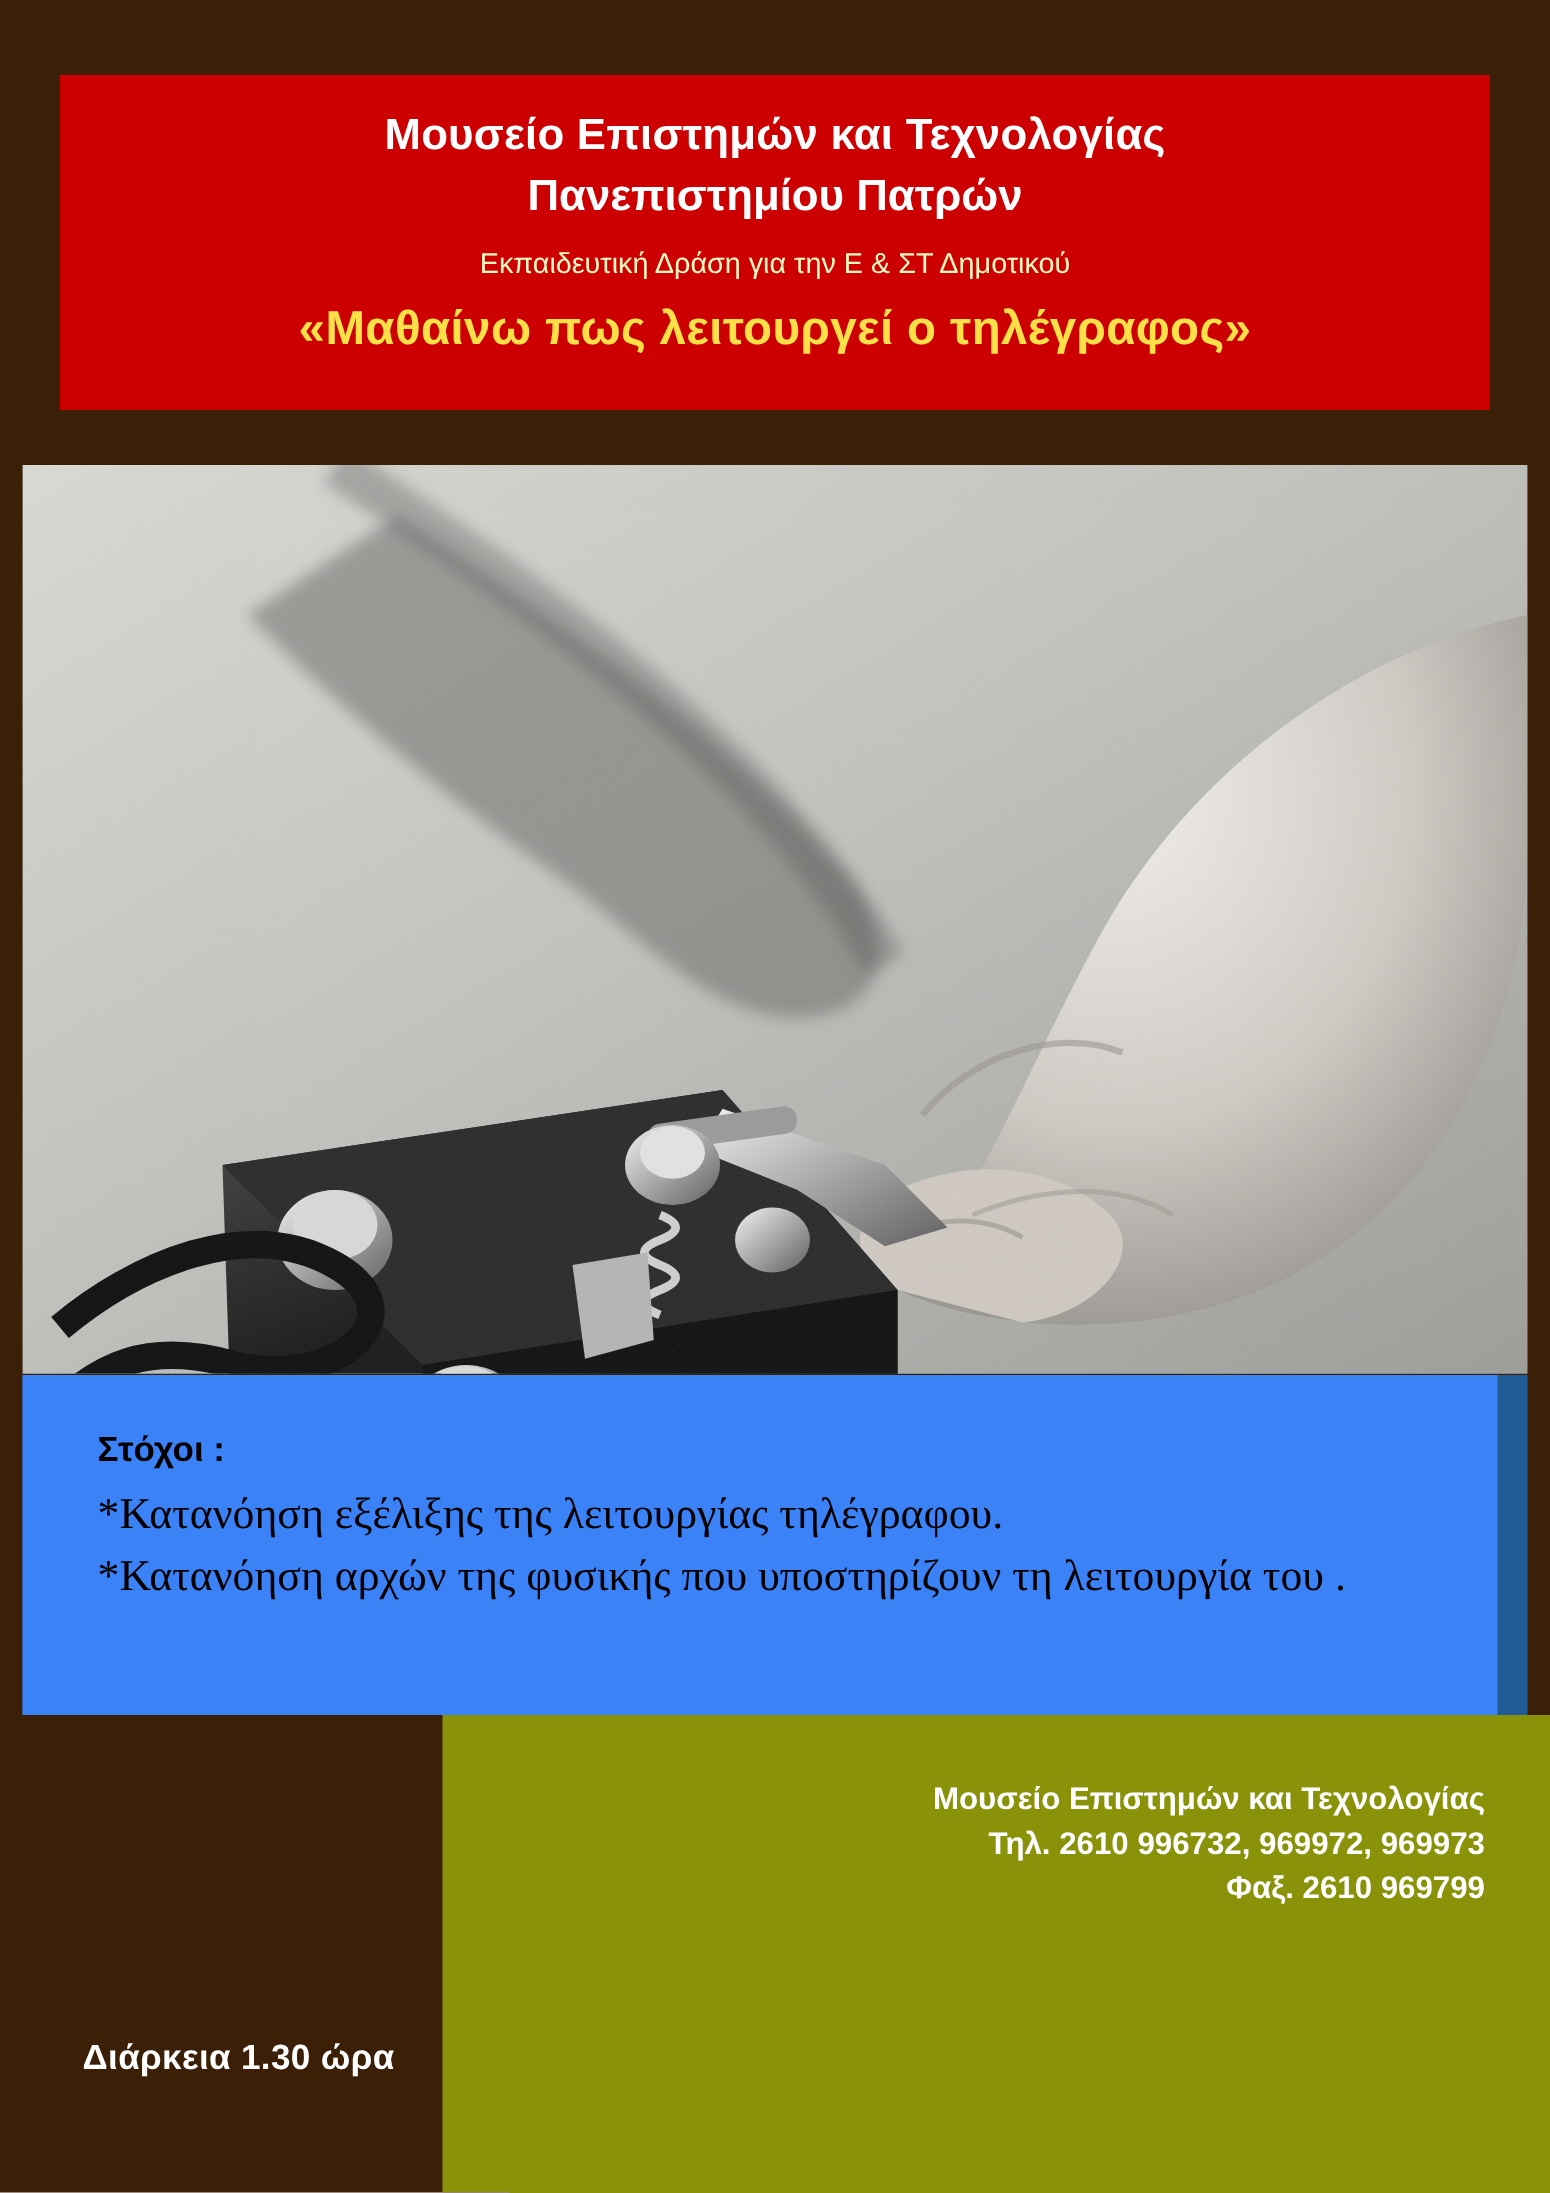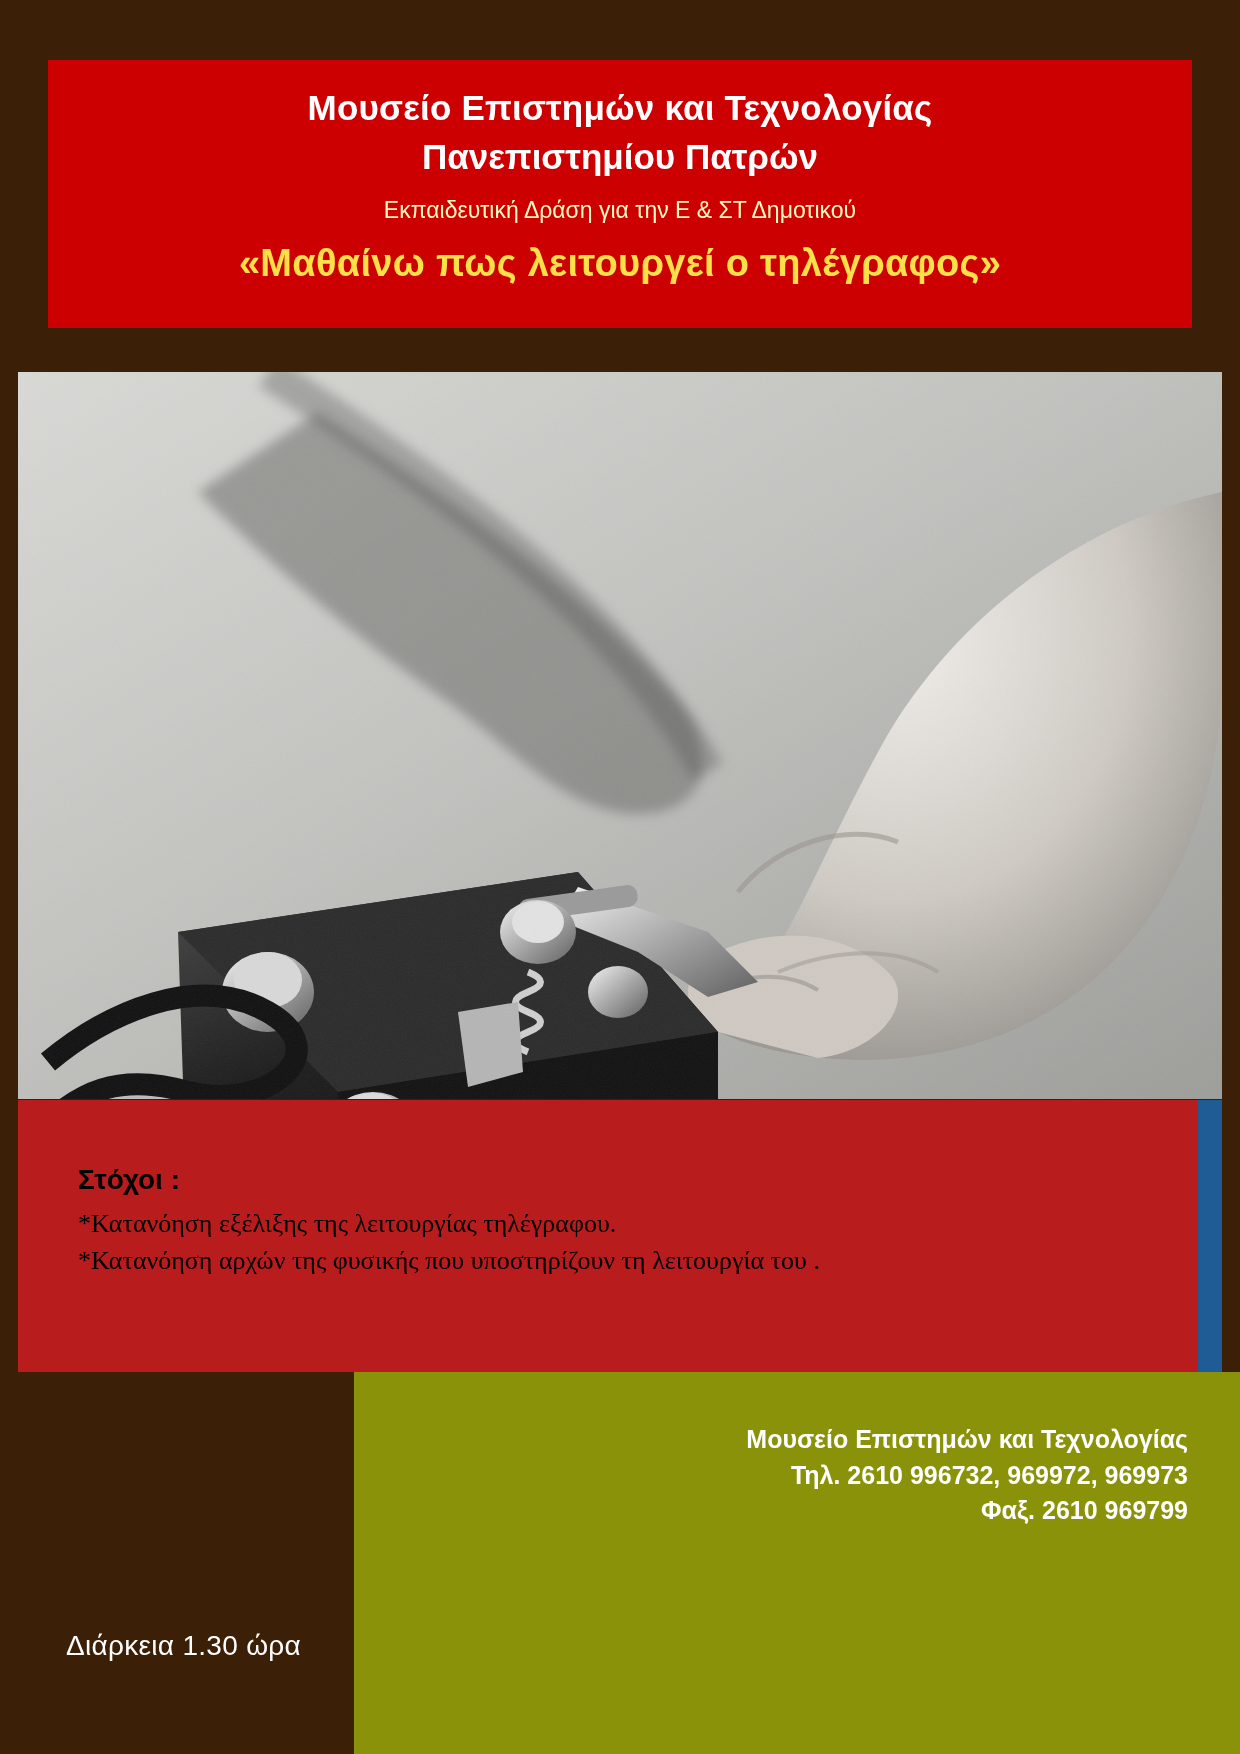--- a/index.html
+++ b/index.html
@@ -78,53 +78,53 @@
     width: 1204px;
     height: 272px;
     background: #1f5c96;
   }
   .objectives {
     position: absolute;
     left: 18px;
     top: 1100px;
     width: 1180px;
     height: 288px;
-    background: #b91c1c;
+    background: #3b82f6;
     box-sizing: border-box;
-    padding: 64px 60px 0 60px;
+    padding: 44px 60px 0 60px;
     color: #000000;
   }
   .obj-heading {
     font-family: "Liberation Sans", sans-serif;
     font-size: 28px;
     font-weight: bold;
     margin-bottom: 10px;
   }
   .obj-item {
     font-family: "Liberation Serif", serif;
-    font-size: 26px;
+    font-size: 35px;
     line-height: 1.42;
   }
 
   
   .footer-left {
     position: absolute;
     left: 0;
     top: 1372px;
     width: 1240px;
     height: 382px;
     background: #3b1f06;
   }
   .duration {
     position: absolute;
     left: 66px;
     top: 1630px;
     color: #ffffff;
     font-size: 28px;
-    font-weight: normal;
+    font-weight: bold;
     letter-spacing: 0.3px;
   }
   .footer-right {
     position: absolute;
     left: 354px;
     top: 1372px;
     width: 886px;
     height: 382px;
     background: #8a920a;
     box-sizing: border-box;

